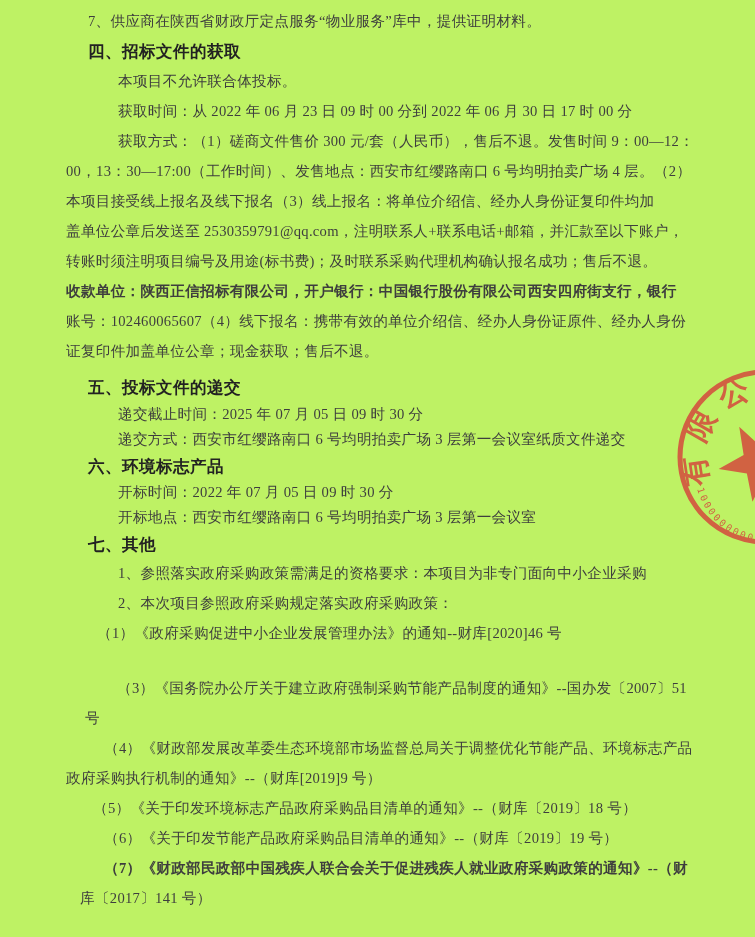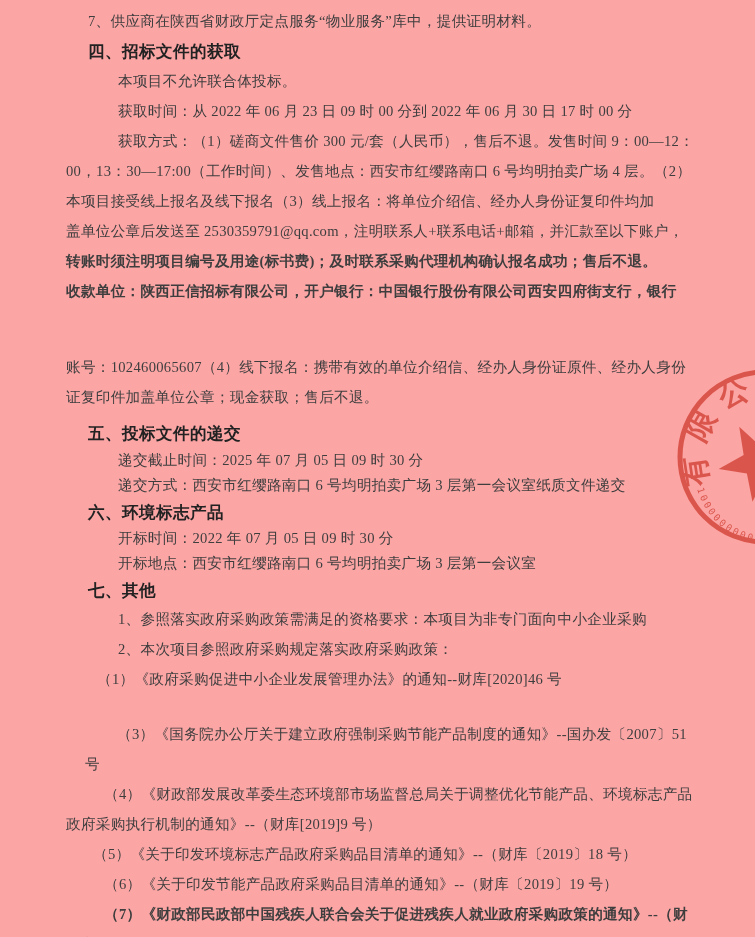--- a/index.html
+++ b/index.html
@@ -1,20 +1,20 @@
 <!DOCTYPE html>
 <html><head>
 <meta charset="utf-8">
 <style>
   html, body { margin: 0; padding: 0; background: #ffffff; }
   .page {
     position: relative;
     width: 755px;
     height: 937px;
-    background: #fca5a5;
+    background: #bef264;
     overflow: hidden;
     font-family: "Liberation Serif", "DejaVu Serif", serif;
   }
   .doc {
     position: absolute;
     top: 6px; left: 0;
     width: 755px;
     padding: 0 0 0 66px;
     box-sizing: border-box;
   }
@@ -57,23 +57,23 @@
 
   <div class="doc">
       <div class="line body" style="padding-left: 22px;">7、供应商在陕西省财政厅定点服务“物业服务”库中，提供证明材料。</div>
       <div class="line heading" style="padding-left: 22px;">四、招标文件的获取</div>
       <div class="line body" style="padding-left: 52px;">本项目不允许联合体投标。</div>
       <div class="line body" style="padding-left: 52px;">获取时间：从 2022 年 06 月 23 日 09 时 00 分到 2022 年 06 月 30 日 17 时 00 分</div>
       <div class="line body" style="padding-left: 52px;">获取方式：（1）磋商文件售价 300 元/套（人民币），售后不退。发售时间 9：00—12：</div>
       <div class="line body" style="padding-left: 0px;">00，13：30—17:00（工作时间）、发售地点：西安市红缨路南口 6 号均明拍卖广场 4 层。（2）</div>
       <div class="line body" style="padding-left: 0px;">本项目接受线上报名及线下报名（3）线上报名：将单位介绍信、经办人身份证复印件均加</div>
       <div class="line body" style="padding-left: 0px;">盖单位公章后发送至 2530359791@qq.com，注明联系人+联系电话+邮箱，并汇款至以下账户，</div>
-      <div class="line body" style="padding-left: 0px; font-weight: bold;">转账时须注明项目编号及用途(标书费)；及时联系采购代理机构确认报名成功；售后不退。</div>
+      <div class="line body" style="padding-left: 0px;">转账时须注明项目编号及用途(标书费)；及时联系采购代理机构确认报名成功；售后不退。</div>
       <div class="line body" style="padding-left: 0px; font-weight: bold;">收款单位：陕西正信招标有限公司，开户银行：中国银行股份有限公司西安四府街支行，银行</div>
-      <div class="line body" style="padding-left: 0px; margin-top: 46px;">账号：102460065607（4）线下报名：携带有效的单位介绍信、经办人身份证原件、经办人身份</div>
+      <div class="line body" style="padding-left: 0px;">账号：102460065607（4）线下报名：携带有效的单位介绍信、经办人身份证原件、经办人身份</div>
       <div class="line body" style="padding-left: 0px;">证复印件加盖单位公章；现金获取；售后不退。</div>
       <div class="line heading" style="padding-left: 22px; margin-top: 6px;">五、投标文件的递交</div>
       <div class="line tight" style="padding-left: 52px;">递交截止时间：2025 年 07 月 05 日 09 时 30 分</div>
       <div class="line tight" style="padding-left: 52px;">递交方式：西安市红缨路南口 6 号均明拍卖广场 3 层第一会议室纸质文件递交</div>
       <div class="line heading tight" style="padding-left: 22px;">六、环境标志产品</div>
       <div class="line tight" style="padding-left: 52px;">开标时间：2022 年 07 月 05 日 09 时 30 分</div>
       <div class="line tight" style="padding-left: 52px;">开标地点：西安市红缨路南口 6 号均明拍卖广场 3 层第一会议室</div>
       <div class="line heading tight" style="padding-left: 22px;">七、其他</div>
       <div class="line body" style="padding-left: 52px;">1、参照落实政府采购政策需满足的资格要求：本项目为非专门面向中小企业采购</div>
       <div class="line body" style="padding-left: 52px;">2、本次项目参照政府采购规定落实政府采购政策：</div>

